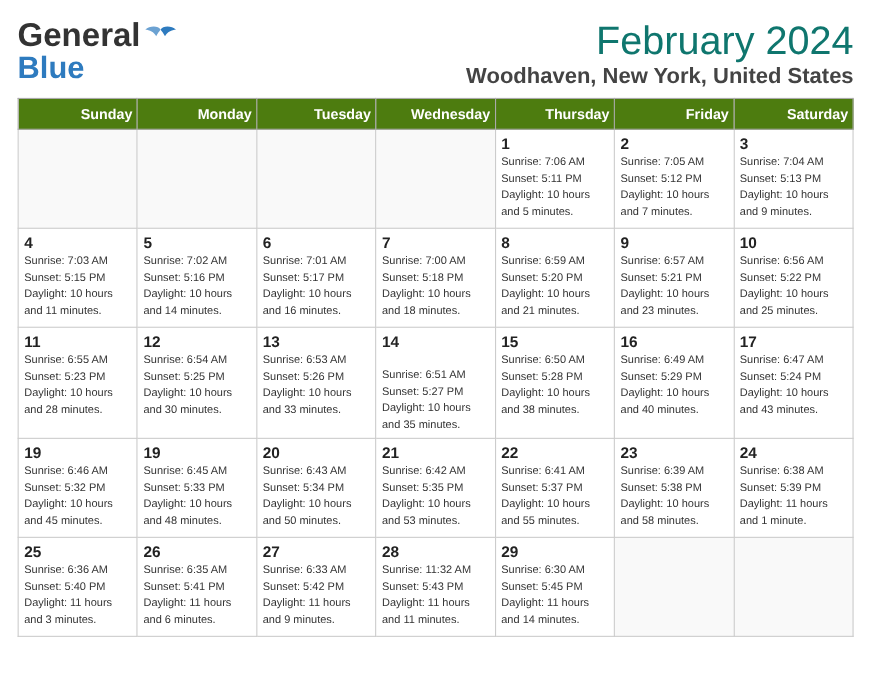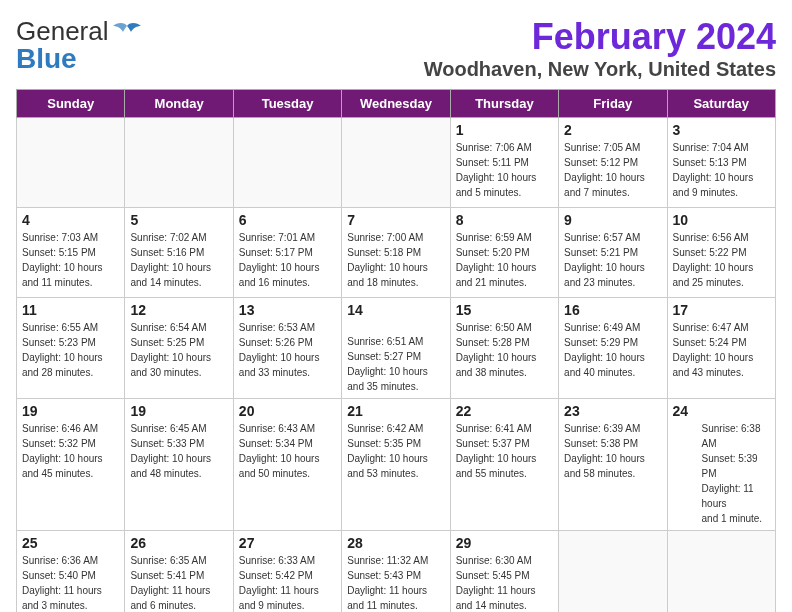--- a/index.html
+++ b/index.html
@@ -24,40 +24,40 @@
     .logo-row {
       display: flex;
       align-items: center;
       gap: 4px;
     }
     .title-block {
       text-align: right;
     }
     .calendar-title {
       font-size: 36px;
-      font-weight: bold;
-      color: #6d28d9;
+      font-weight: normal;
+      color: #0f766e;
     }
     .calendar-subtitle {
       font-size: 20px;
       color: #444;
       font-weight: bold;
     }
     .calendar {
       width: 100%;
       border-collapse: collapse;
       table-layout: fixed;
     }
     .calendar th {
-      background: #701a75;
+      background: #4d7c0f;
       color: #fff;
       font-size: 13px;
       font-weight: bold;
       padding: 6px 4px;
-      text-align: center;
+      text-align: right;
       border: 1px solid #aaa;
     }
     .calendar td {
       border: 1px solid #ccc;
       vertical-align: top;
       padding: 4px 5px;
       font-size: 10.5px;
       color: #333;
       height: 90px;
     }
@@ -76,21 +76,21 @@
     .empty-cell {
       background: #f9f9f9;
     }
   </style>
 </head>
 <body>
 
 <div class="header">
   <div class="logo">
     <div class="logo-row">
-      <span style="font-size:26px;font-weight:normal;color:#333;">General</span>
+      <span style="font-size:30px;font-weight:bold;color:#333;">General</span>
       <svg width="28" height="20" viewBox="0 0 28 20">
         <path d="M14 4 C16 0, 24 0, 28 4 C24 4, 20 6, 18 10 C16 6, 14 4, 14 4Z" fill="#2e7bbf"></path>
         <path d="M14 4 C12 0, 4 0, 0 4 C4 4, 8 6, 10 10 C12 6, 14 4, 14 4Z" fill="#2e7bbf" opacity="0.7"></path>
       </svg>
     </div>
     <span style="font-size:28px;font-weight:bold;color:#2e7bbf;margin-top:-4px;">Blue</span>
   </div>
   <div class="title-block">
     <div class="calendar-title">February 2024</div>
     <div class="calendar-subtitle">Woodhaven, New York, United States</div>
@@ -277,21 +277,21 @@
         </td>
         <td>
           <span class="day-number">23</span>
           <div class="day-info" style="white-space: pre-line;">Sunrise: 6:39 AM
 Sunset: 5:38 PM
 Daylight: 10 hours
 and 58 minutes.</div>
         </td>
         <td>
           <span class="day-number">24</span>
-          <div class="day-info" style="white-space: pre-line; margin-left: 29px;">Sunrise: 6:38 AM
+          <div class="day-info" style="white-space: pre-line;">Sunrise: 6:38 AM
 Sunset: 5:39 PM
 Daylight: 11 hours
 and 1 minute.</div>
         </td>
       </tr>
       <tr>
         <td>
           <span class="day-number">25</span>
           <div class="day-info" style="white-space: pre-line;">Sunrise: 6:36 AM
 Sunset: 5:40 PM

